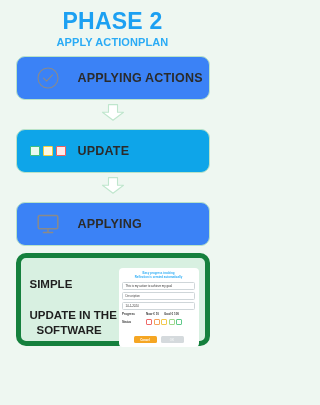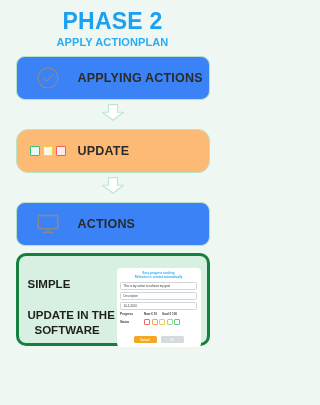--- a/index.html
+++ b/index.html
@@ -31,42 +31,42 @@
 
   
   .card {
     width: 194px; height: 44px;
     border: 1px solid #b9e3c8;
     border-radius: 9px;
     display: flex; align-items: center;
     padding-left: 18px;
     background: #3b82f6;
   }
-  .card.mint { background: #fdba74; border-radius: 12px; }
+  .card.mint { background: #0ea5e9; }
   .card-label {
     font-size: 12.5px; font-weight: bold; color: #2b2b2b;
     letter-spacing: 0.2px; margin-left: 17px;
   }
 
   
   .icon-wrap { width: 26px; display: flex; align-items: center; justify-content: center; }
   .squares3 { display: flex; gap: 3px; }
   .sq {
     width: 10px; height: 10px; border-radius: 1px;
     border: 1.8px solid #000;
   }
 
   
   .arrow { margin: 4px 0; }
 
   
   .bottom {
     width: 194px; height: 93px;
     background: #d8f0e1;
-    border: 3px solid #15803d;
+    border: 5px solid #15803d;
     border-radius: 10px;
     margin-top: 7px;
     display: flex; align-items: center;
     padding: 16px 6px 0 9px;
   }
   .bottom-text {
     font-size: 11.5px; font-weight: bold; color: #1f1f1f;
     line-height: 1.33; width: 86px;
   }
   .bottom-text .l2 { white-space: nowrap; margin-top: 15px; }
@@ -149,21 +149,21 @@
   </div>
 
   <div class="card">
     <span class="icon-wrap">
       <svg width="24" height="22" viewBox="0 0 24 22">
         <rect x="2.2" y="2.4" width="19.6" height="13.4" rx="1.6" fill="none" stroke="#8a8a8a" stroke-width="1.5"></rect>
         <path d="M12 15.8 V19.2" stroke="#8a8a8a" stroke-width="1.5"></path>
         <path d="M7.4 19.6 H16.6" stroke="#8a8a8a" stroke-width="1.5" stroke-linecap="round"></path>
       </svg>
     </span>
-    <span class="card-label">ACTIONS</span>
+    <span class="card-label">APPLYING</span>
   </div>
 
   <div class="bottom">
     <div class="bottom-text">
       <div class="l1">SIMPLE</div>
       <div class="l2">UPDATE IN THE</div>
       <div class="l3">SOFTWARE</div>
     </div>
 
     <div class="form">

